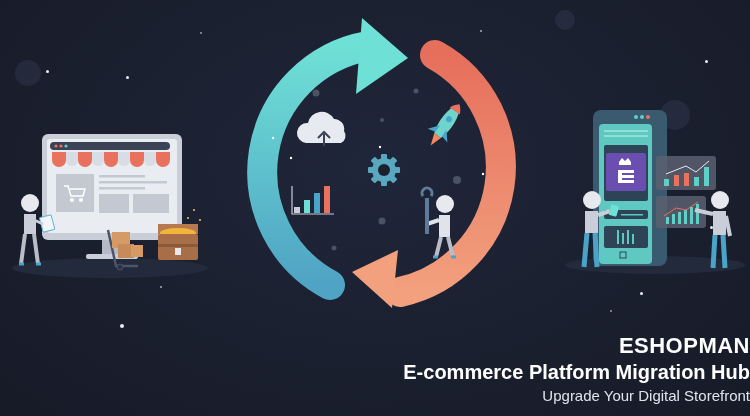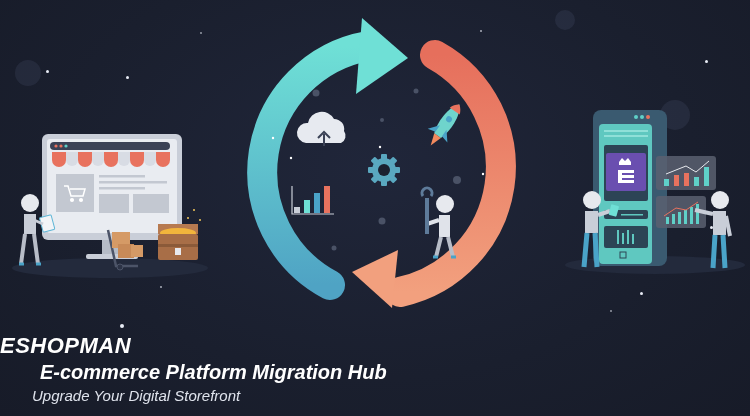--- a/index.html
+++ b/index.html
@@ -1,21 +1,21 @@
 <!DOCTYPE html>
 <html><head>
 <meta charset="utf-8">
 <style>
   html,body{margin:0;padding:0;}
   body{width:750px;height:416px;overflow:hidden;background:#1b2030;font-family:"Liberation Sans",sans-serif;position:relative;}
   .stage{position:absolute;left:0;top:0;width:750px;height:416px;background:radial-gradient(ellipse at 50% 40%,#20263a 0%,#1a1f2e 60%,#171b28 100%);}
   .star{position:absolute;border-radius:50%;background:#e8ecf5;}
   .bokeh{position:absolute;border-radius:50%;background:rgba(120,135,170,0.12);}
   .abs{position:absolute;}
-  .title-wrap{position:absolute;left:0;right:0;top:333px;text-align:left;color:#fff;font-style:italic;}
+  .title-wrap{position:absolute;left:0;right:0;top:333px;text-align:right;color:#fff;}
   .brand{font-size:22px;font-weight:bold;letter-spacing:0.5px;line-height:26px;}
   .headline{font-size:20px;font-weight:bold;line-height:26px;margin-left:40px;}
   .tagline{font-size:15px;color:#dfe3ec;line-height:20px;margin-top:1px;margin-left:32px;}
 </style>
 </head>
 <body>
 
 <div class="stage">
 
   <div class="bokeh" style="left:15px;top:60px;width:26px;height:26px;"></div>

